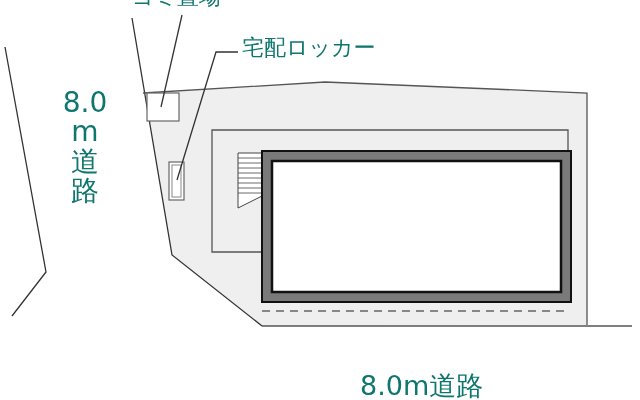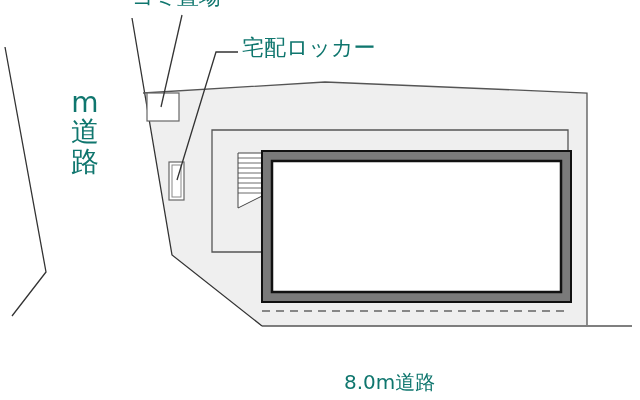--- a/index.html
+++ b/index.html
@@ -4,21 +4,21 @@
   <style>
     html, body { margin: 0; padding: 0; background: #ffffff; }
     body { width: 640px; height: 400px; overflow: hidden; position: relative;
            font-family: "DejaVu Sans", sans-serif; }
     svg.map { position: absolute; left: 0; top: 0; }
     .lbl { position: absolute; color: #0f766e; white-space: nowrap; line-height: 1; }
     .lbl-garbage { left: 132px; top: -14px; font-size: 22px; }
     .lbl-locker { left: 242px; top: 37px; font-size: 22px; }
     .lbl-road-left { left: 60px; top: 88px; font-size: 28px; width: 50px; text-align: center; line-height: 1.05; }
     .lbl-road-left span { display: block; }
-    .lbl-road-bottom { left: 344px; top: 372px; font-size: 20px; }
+    .lbl-road-bottom { left: 360px; top: 372px; font-size: 27px; }
   </style>
 </head>
 <body>
 
 <svg class="map" width="640" height="400" viewBox="0 0 640 400">
 
   <polyline points="5,47 46,272 12,316" fill="none" stroke="#333" stroke-width="1.3"></polyline>
 
   <polygon points="145,93 325,82 587,93 587,325 262,326 172,255" fill="#efefef" stroke="none"></polygon>
 
@@ -50,18 +50,19 @@
   <rect x="262" y="151" width="309" height="151" fill="#7a7a7a" stroke="#111" stroke-width="2"></rect>
   <rect x="272" y="161" width="289" height="131" fill="#ffffff" stroke="#111" stroke-width="2.5"></rect>
 
   <line x1="262" y1="311" x2="570" y2="311" stroke="#666" stroke-width="1.6" stroke-dasharray="8,6"></line>
 </svg>
 
 <div class="lbl lbl-garbage">ゴミ置場</div>
 <div class="lbl lbl-locker">宅配ロッカー</div>
 
 <div class="lbl lbl-road-left">
+  <span>8.0</span>
   <span>m</span>
   <span>道</span>
   <span>路</span>
 </div>
 
 <div class="lbl lbl-road-bottom">8.0m道路</div>
 
 </body></html>

